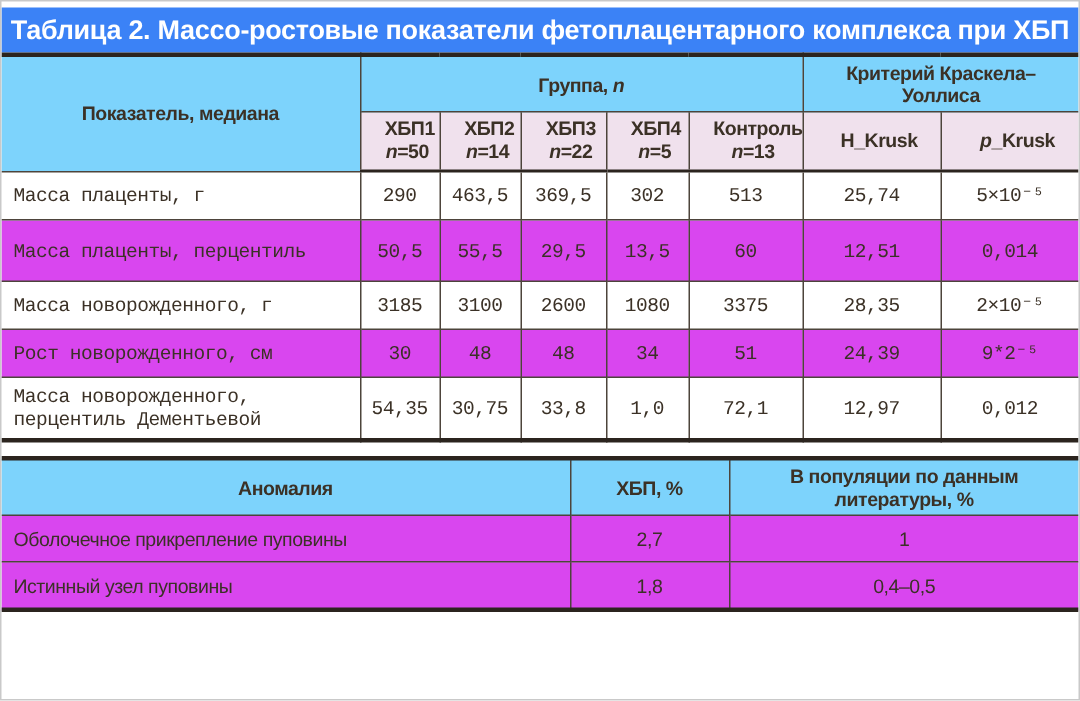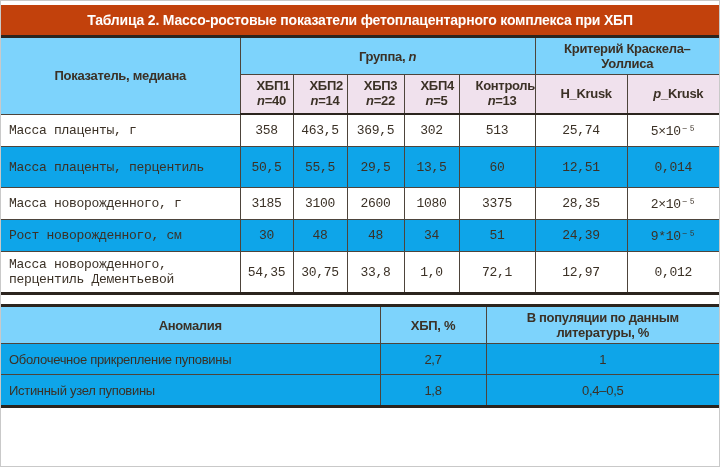--- a/index.html
+++ b/index.html
@@ -8,24 +8,24 @@
     background: #ffffff;
     font-family: "Liberation Sans", sans-serif;
     color: #3b3126;
     box-sizing: border-box;
     border: 1px solid #c9c9c9;
     overflow: hidden;
   }
   .page { width: 718px; }
 
   .title-bar {
-    background: #c2410c;
+    background: #3b82f6;
     color: #ffffff;
     font-weight: bold;
-    font-size: 14px;
+    font-size: 18px;
     text-align: center;
     height: 30px;
     line-height: 30px;
     margin-top: 4px;
     letter-spacing: -0.2px;
   }
 
   table {
     border-collapse: collapse;
     table-layout: fixed;
@@ -43,21 +43,21 @@
     border-bottom: 1px solid #4d443b;
     padding: 3px 6px;
     text-align: center;
     vertical-align: middle;
   }
   tr > *:first-child { border-left: none; }
   tr > *:last-child { border-right: none; }
 
   th { font-weight: bold; background: #7dd3fc; }
   .subhead th { background: #f0e1ed; border-bottom: 2px solid #2b241e; line-height: 1.15; }
-  .pink { background: #0ea5e9; }
+  .pink { background: #d946ef; }
   .label-cell { text-align: left; padding-left: 8px; }
   .ital { font-style: italic; }
 
   .t2 td { height: 25px; font-family: Liberation Mono, monospace; }
   .t2 tr.tall td { height: 34px; }
   .t3 td { height: 24px; }
   .t3 th { height: 22px; }
   .head-a th { height: 23px; }
   .subhead th { height: 32px; padding-left: 16px; }
 
@@ -81,32 +81,32 @@
         <col style="width:92px">
         <col style="width:92px">
     </colgroup>
     <tbody>
         <tr class="head-a">
       <th rowspan="2">Показатель, медиана</th>
       <th colspan="5"><span>Группа, </span><span class="ital">n</span></th>
       <th colspan="2">Критерий Краскела–Уоллиса</th>
     </tr>
     <tr class="subhead">
-      <th><span>ХБП1</span><br><span class="ital">n</span><span>=40</span></th>
+      <th><span>ХБП1</span><br><span class="ital">n</span><span>=50</span></th>
       <th><span>ХБП2</span><br><span class="ital">n</span><span>=14</span></th>
       <th><span>ХБП3</span><br><span class="ital">n</span><span>=22</span></th>
       <th><span>ХБП4</span><br><span class="ital">n</span><span>=5</span></th>
       <th><span>Контроль</span><br><span class="ital">n</span><span>=13</span></th>
       <th>H_Krusk</th>
       <th><span class="ital">p</span><span>_Krusk</span></th>
     </tr>
 
     <tr>
       <td class="label-cell">Масса плаценты, г</td>
-      <td>358</td>
+      <td>290</td>
       <td>463,5</td>
       <td>369,5</td>
       <td>302</td>
       <td>513</td>
       <td>25,74</td>
       <td>5×10⁻⁵</td>
     </tr>
     <tr class="tall">
       <td class="label-cell pink">Масса плаценты, перцентиль</td>
       <td class="pink">50,5</td>
@@ -128,21 +128,21 @@
       <td>2×10⁻⁵</td>
     </tr>
     <tr>
       <td class="label-cell pink">Рост новорожденного, см</td>
       <td class="pink">30</td>
       <td class="pink">48</td>
       <td class="pink">48</td>
       <td class="pink">34</td>
       <td class="pink">51</td>
       <td class="pink">24,39</td>
-      <td class="pink">9*10⁻⁵</td>
+      <td class="pink">9*2⁻⁵</td>
     </tr>
     <tr class="tall">
       <td class="label-cell">Масса новорожденного, перцентиль Дементьевой</td>
       <td>54,35</td>
       <td>30,75</td>
       <td>33,8</td>
       <td>1,0</td>
       <td>72,1</td>
       <td>12,97</td>
       <td>0,012</td>

